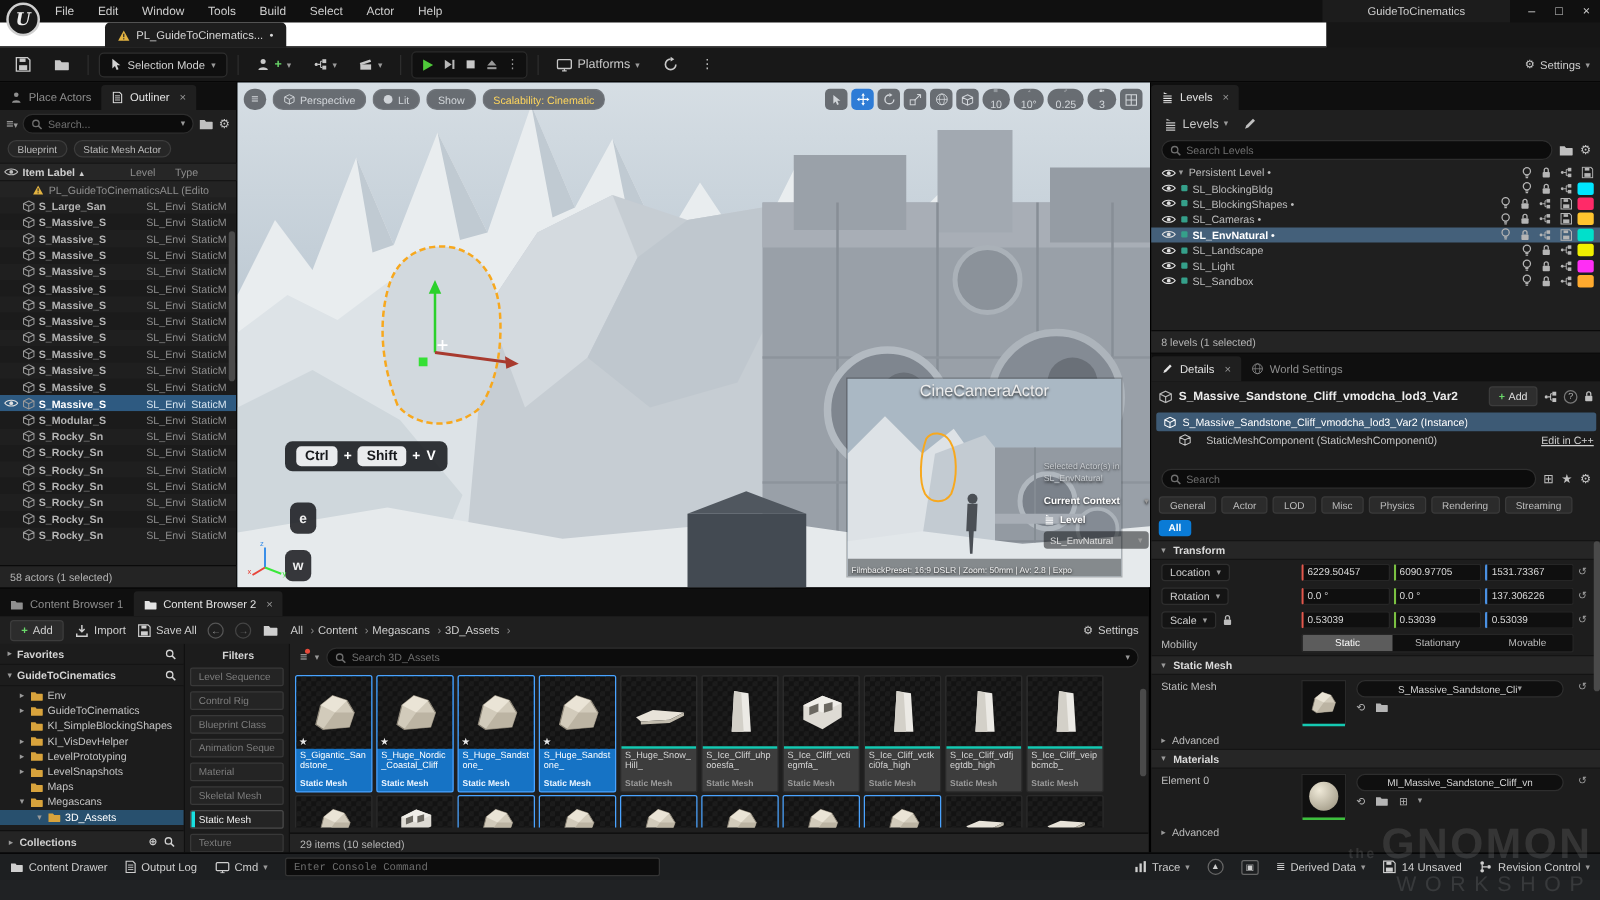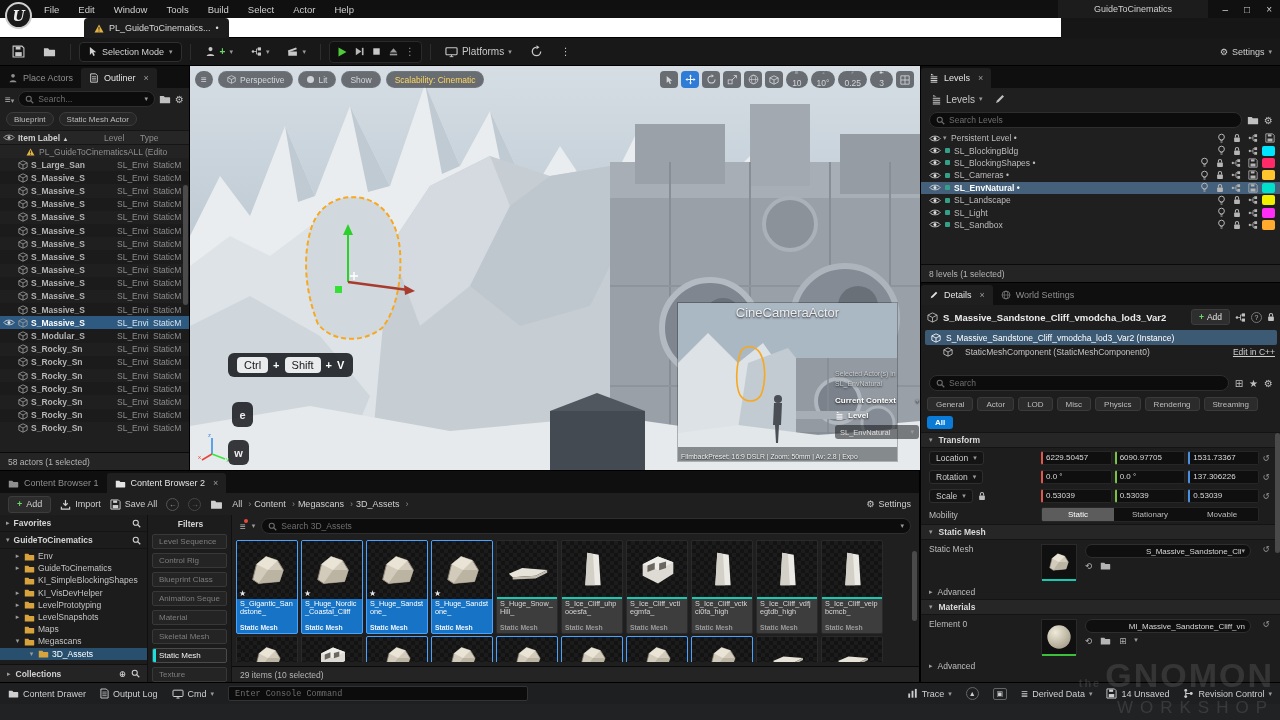--- a/index.html
+++ b/index.html
@@ -67,21 +67,21 @@
 .vp-pill{display:inline-flex;align-items:center;gap:4px;height:17px;padding:0 8px;background:rgba(14,17,21,.55);
   border:1px solid rgba(255,255,255,.07);border-radius:9px;color:#d2d6da;font-size:8.5px;}
 #vp-topleft{position:absolute;left:5px;top:5px;display:flex;gap:5px;align-items:center;}
 #vp-topright{position:absolute;right:6px;top:5px;display:flex;gap:3px;align-items:center;}
 .vbtn{width:18px;height:17px;border-radius:4px;background:rgba(14,17,21,.55);display:flex;align-items:center;justify-content:center;color:#d2d6da;}
 .vbtn.act{background:#2e7cd6;color:#fff;}
 .vgroup{display:flex;align-items:center;gap:4px;height:17px;padding:0 6px;background:rgba(14,17,21,.55);border-radius:9px;color:#d2d6da;font-size:8.5px;flex-direction:column;}
 #scal{color:#ffd65c;}
 #hotkeys{position:absolute;left:38px;top:287px;display:flex;align-items:center;gap:5px;
   background:rgba(18,20,24,.85);border-radius:6px;padding:4px 9px;}
-.kcap{background:#e9ebed;color:#17191c;font-weight:normal;font-size:11px;padding:2px 7px;border-radius:4px;}
+.kcap{background:#e9ebed;color:#17191c;font-weight:bold;font-size:11px;padding:2px 7px;border-radius:4px;}
 .kplus,.kletter{color:#fff;font-weight:bold;font-size:11px;}
 .kdark{position:absolute;width:21px;height:25px;background:rgba(22,24,28,.85);border-radius:6px;
   display:flex;align-items:center;justify-content:center;color:#eee;font-weight:bold;font-size:11px;}
 #axisgz{position:absolute;left:8px;bottom:8px;}
 
 #pip{position:absolute;left:488px;top:237px;width:219px;height:158px;overflow:hidden;background:#9fb0bf;box-shadow:0 0 0 1px rgba(0,0,0,.25);}
 #pip-title{position:absolute;top:2px;left:0;right:0;text-align:center;font-size:13px;color:#ececec;text-shadow:0 1px 2px rgba(0,0,0,.8);}
 #pip-film{position:absolute;bottom:1px;left:3px;right:2px;font-size:6.8px;color:#f2f2f2;text-shadow:0 1px 2px rgba(0,0,0,.9);white-space:nowrap;overflow:hidden;}
 
 #ctxw{position:absolute;left:645px;top:303px;width:84px;z-index:4;}
@@ -124,21 +124,21 @@
 .vf.y{border-left:2px solid #7bc142;}
 .vf.z{border-left:2px solid #4a90e2;}
 .vreset{width:14px;color:#9a9a9a;text-align:center;}
 .mob{display:flex;flex:1;background:#0f0f0f;border:1px solid #262626;border-radius:2px;height:15px;overflow:hidden;}
 .mob div{flex:1;display:flex;align-items:center;justify-content:center;color:#bdbdbd;font-size:8px;}
 .mob div.act{background:#5c5c5c;color:#fff;}
 .assetrow{display:flex;padding:4px 8px;gap:8px;font-size:8.5px;color:#bdbdbd;}
 .thumb{width:36px;height:36px;background:#101010;border:1px solid #2a2a2a;position:relative;flex:none;}
 .thumb .ul{position:absolute;left:0;right:0;bottom:-2px;height:2px;}
 .acombo{display:flex;flex-direction:column;gap:3px;flex:1;}
-.acombo .sel{background:#0f0f0f;border:1px solid #2e2e2e;border-radius:7px;height:14px;display:flex;align-items:center;justify-content:flex-end;padding:0 5px;color:#d6d6d6;font-size:8px;overflow:hidden;white-space:nowrap;}
+.acombo .sel{background:#0f0f0f;border:1px solid #2e2e2e;border-radius:7px;height:14px;display:flex;align-items:center;justify-content:center;padding:0 5px;color:#d6d6d6;font-size:8px;overflow:hidden;white-space:nowrap;}
 .acombo .ops{display:flex;gap:8px;color:#b5b5b5;}
 #dt-scroll{position:absolute;right:1px;top:150px;width:5px;height:120px;background:#4a4a4a;border-radius:3px;}
 
 #cbrowser{position:absolute;left:0;top:470px;width:920px;height:212px;background:#1f1f1f;border-top:1px solid #000;border-right:1px solid #000;display:flex;flex-direction:column;}
 #cb-toolbar{display:flex;align-items:center;gap:9px;height:22px;padding:0 8px;font-size:9px;color:#cfcfcf;}
 #cb-add{display:flex;align-items:center;gap:4px;background:#2c2c2c;border:1px solid #3c3c3c;border-radius:3px;height:17px;padding:0 8px;}
 .crumb{display:flex;align-items:center;gap:3px;color:#d0d0d0;}
 .crumb span.item::after{content:"›";color:#8a8a8a;margin-left:6px;}
 #cb-settings{margin-left:auto;display:flex;align-items:center;gap:4px;}
 #cb-body{flex:1;display:flex;overflow:hidden;}

